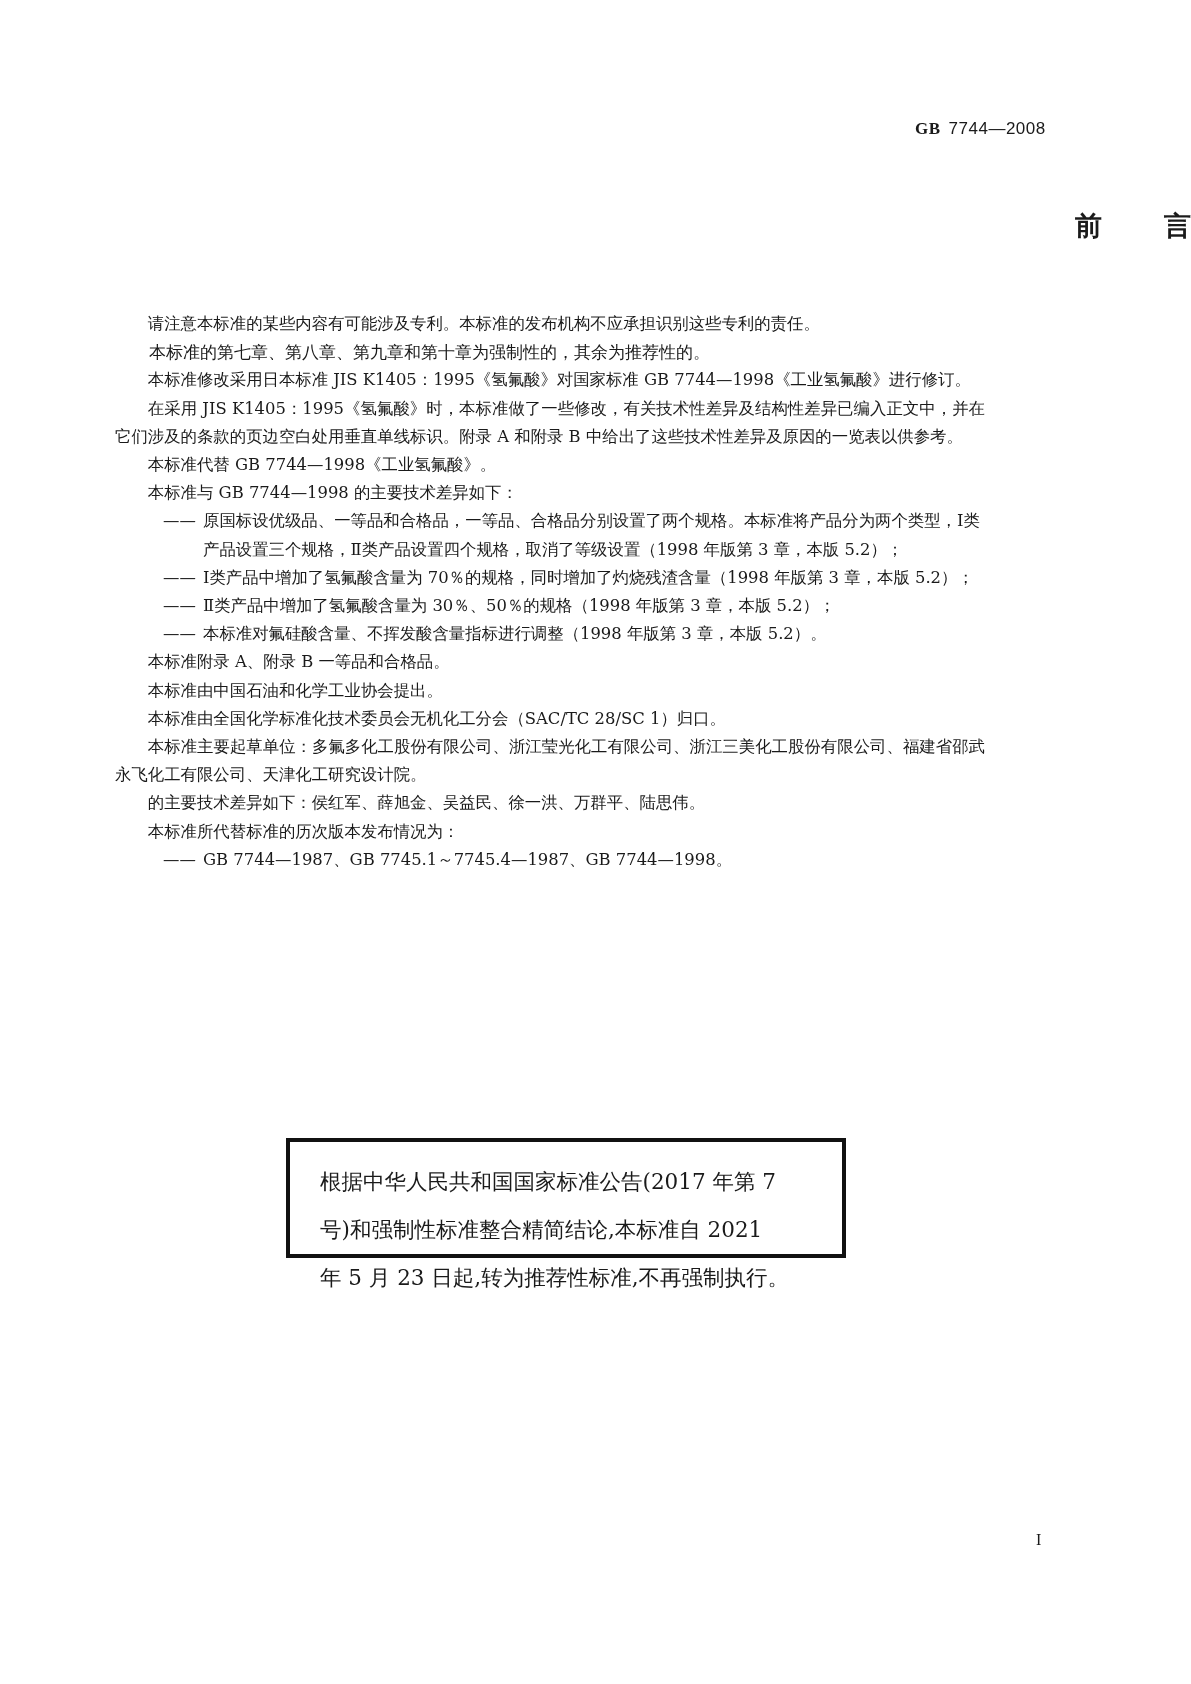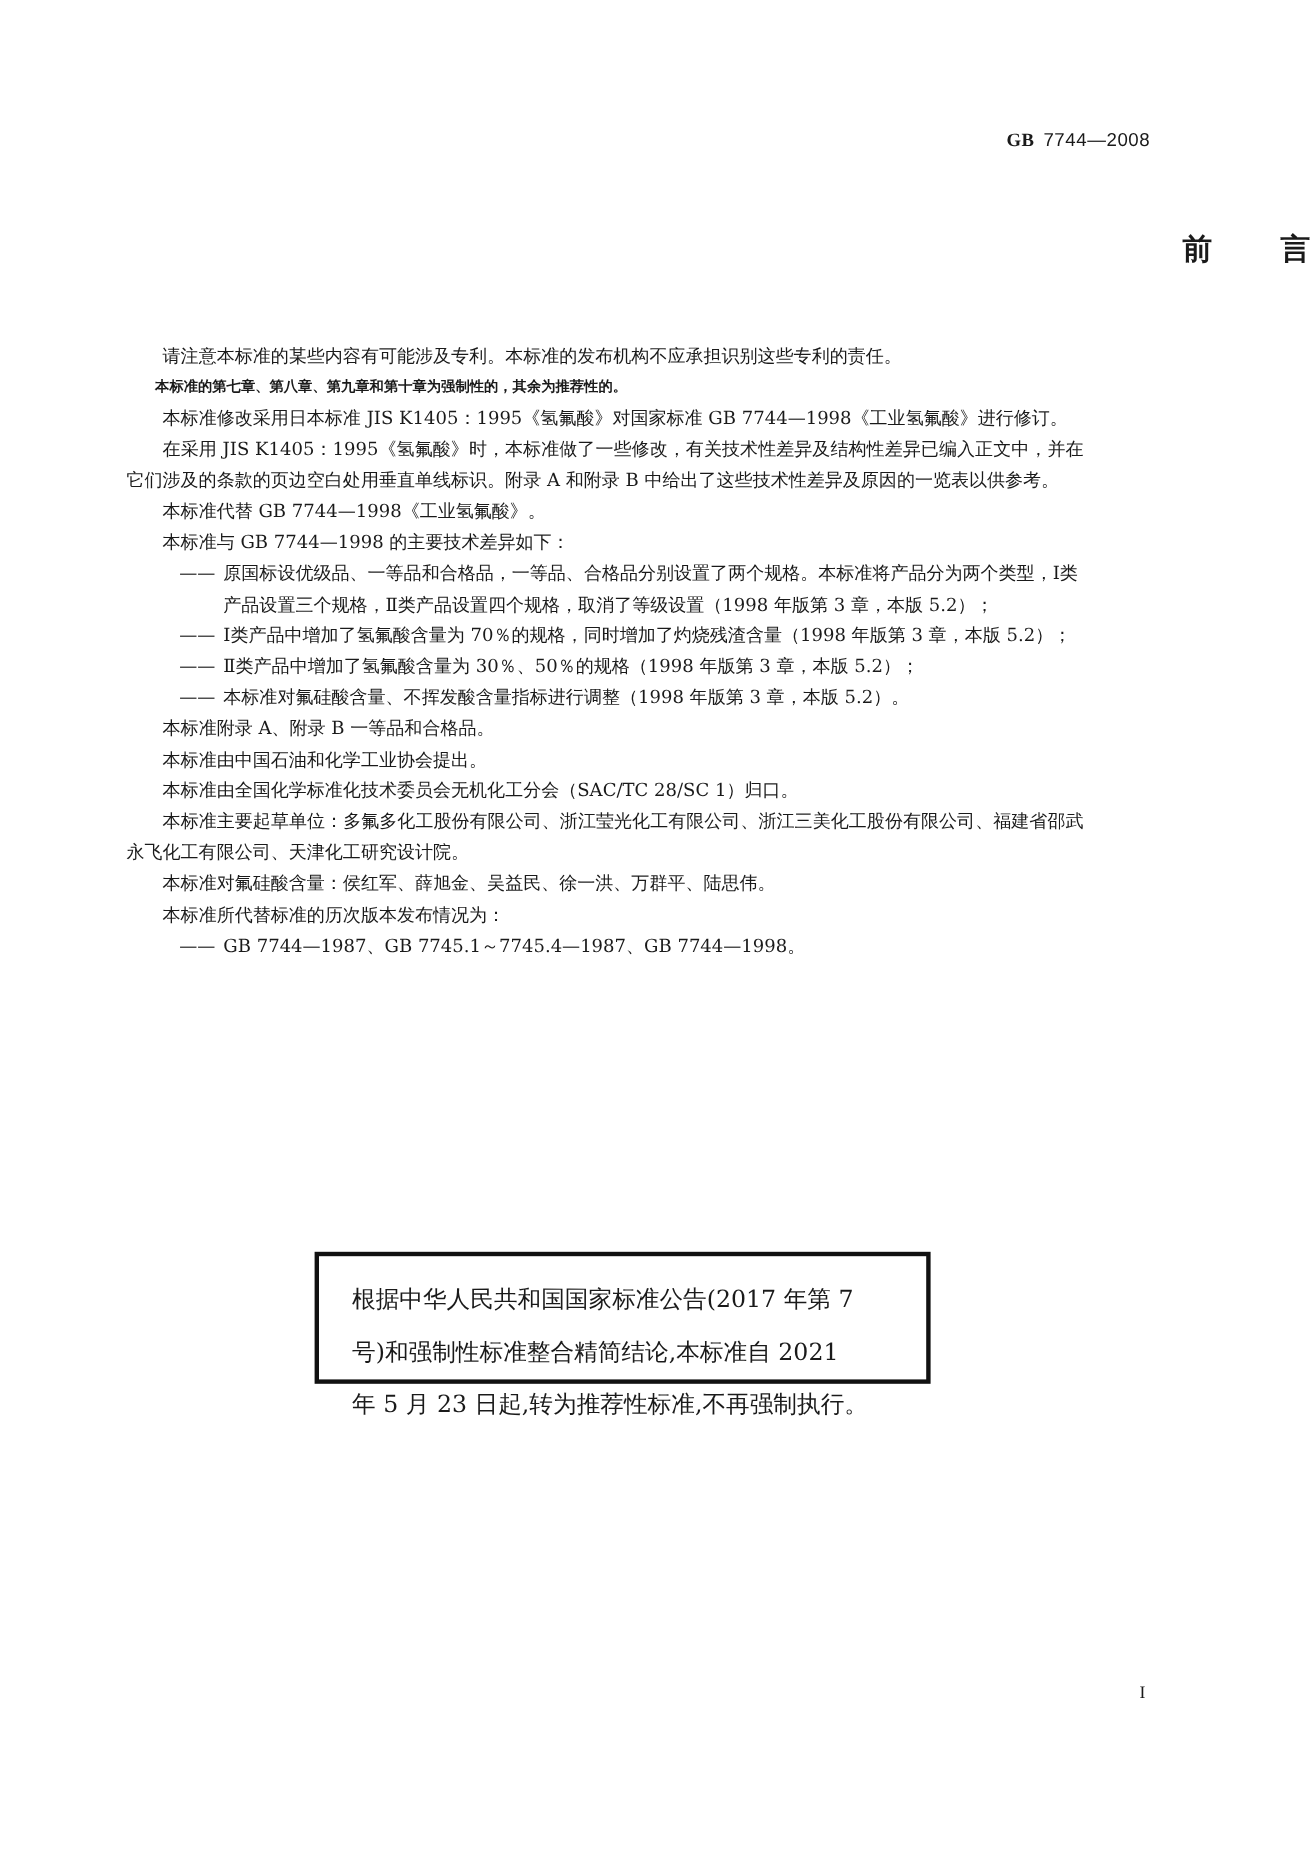--- a/index.html
+++ b/index.html
@@ -7,21 +7,21 @@
          font-family: "DejaVu Serif", "Liberation Serif", serif; color: #1a1a1a; }
   .std-no { position: absolute; left: 915px; top: 118px; font-size: 17px; letter-spacing: 0.5px; }
   .std-no .gb { font-weight: bold; font-family: "Liberation Serif", serif; margin-right: 8px; }
   .std-no .num { font-family: "Liberation Sans", sans-serif; }
   .title { position: absolute; left: 0; width: 1191px; top: 208px; text-align: right;
            font-size: 27px; font-weight: bold; font-family: "DejaVu Sans", sans-serif; }
   .title span { display: inline-block; }
   .title .gap { width: 62px; }
   .body { position: absolute; left: 115px; top: 294px; width: 870px; font-size: 16.4px; line-height: 28.2px; margin-top: 16px; }
   .p { margin: 0; text-indent: 2em; text-align: justify; text-align-last: left; }
-  .p.bold { font-weight: bold; font-family: "DejaVu Sans", sans-serif; font-size: 13px; }
+  .p.bold { font-weight: normal; font-family: "DejaVu Sans", sans-serif; font-size: 17px; }
   .dash { margin: 0; padding-left: 88px; text-indent: -40px; position: relative; }
   .dash .mark { display: inline-block; width: 40px; text-indent: 0; }
   .notice { position: absolute; left: 286px; top: 1138px; width: 520px; height: 96px;
             border: 4px solid #111; padding: 10px 14px 6px 18px;
             font-size: 21.5px; line-height: 36px; font-family: "DejaVu Serif", serif; }
   .notice p { margin: 12px; }
   .page-num { position: absolute; left: 1036px; top: 1531px; font-size: 16px; font-family: "Liberation Serif", serif; }
 </style>
 </head>
 <body>
@@ -44,21 +44,21 @@
 
   <p class="dash"><span class="mark">——</span><span>原国标设优级品、一等品和合格品，一等品、合格品分别设置了两个规格。本标准将产品分为两个类型，Ⅰ类产品设置三个规格，Ⅱ类产品设置四个规格，取消了等级设置（1998 年版第 3 章，本版 5.2）；</span></p>
   <p class="dash"><span class="mark">——</span><span>Ⅰ类产品中增加了氢氟酸含量为 70％的规格，同时增加了灼烧残渣含量（1998 年版第 3 章，本版 5.2）；</span></p>
   <p class="dash"><span class="mark">——</span><span>Ⅱ类产品中增加了氢氟酸含量为 30％、50％的规格（1998 年版第 3 章，本版 5.2）；</span></p>
   <p class="dash"><span class="mark">——</span><span>本标准对氟硅酸含量、不挥发酸含量指标进行调整（1998 年版第 3 章，本版 5.2）。</span></p>
 
   <p class="p">本标准附录 A、附录 B 一等品和合格品。</p>
   <p class="p">本标准由中国石油和化学工业协会提出。</p>
   <p class="p">本标准由全国化学标准化技术委员会无机化工分会（SAC/TC 28/SC 1）归口。</p>
   <p class="p">本标准主要起草单位：多氟多化工股份有限公司、浙江莹光化工有限公司、浙江三美化工股份有限公司、福建省邵武永飞化工有限公司、天津化工研究设计院。</p>
-  <p class="p">本标准对氟硅酸含量：侯红军、薛旭金、吴益民、徐一洪、万群平、陆思伟。</p>
+  <p class="p">的主要技术差异如下：侯红军、薛旭金、吴益民、徐一洪、万群平、陆思伟。</p>
   <p class="p">本标准所代替标准的历次版本发布情况为：</p>
   <p class="dash"><span class="mark">——</span><span>GB 7744—1987、GB 7745.1～7745.4—1987、GB 7744—1998。</span></p>
 </div>
 
 <div class="notice">
   <p>根据中华人民共和国国家标准公告(2017 年第 7</p>
   <p>号)和强制性标准整合精简结论,本标准自 2021</p>
   <p>年 5 月 23 日起,转为推荐性标准,不再强制执行。</p>
 </div>
 

